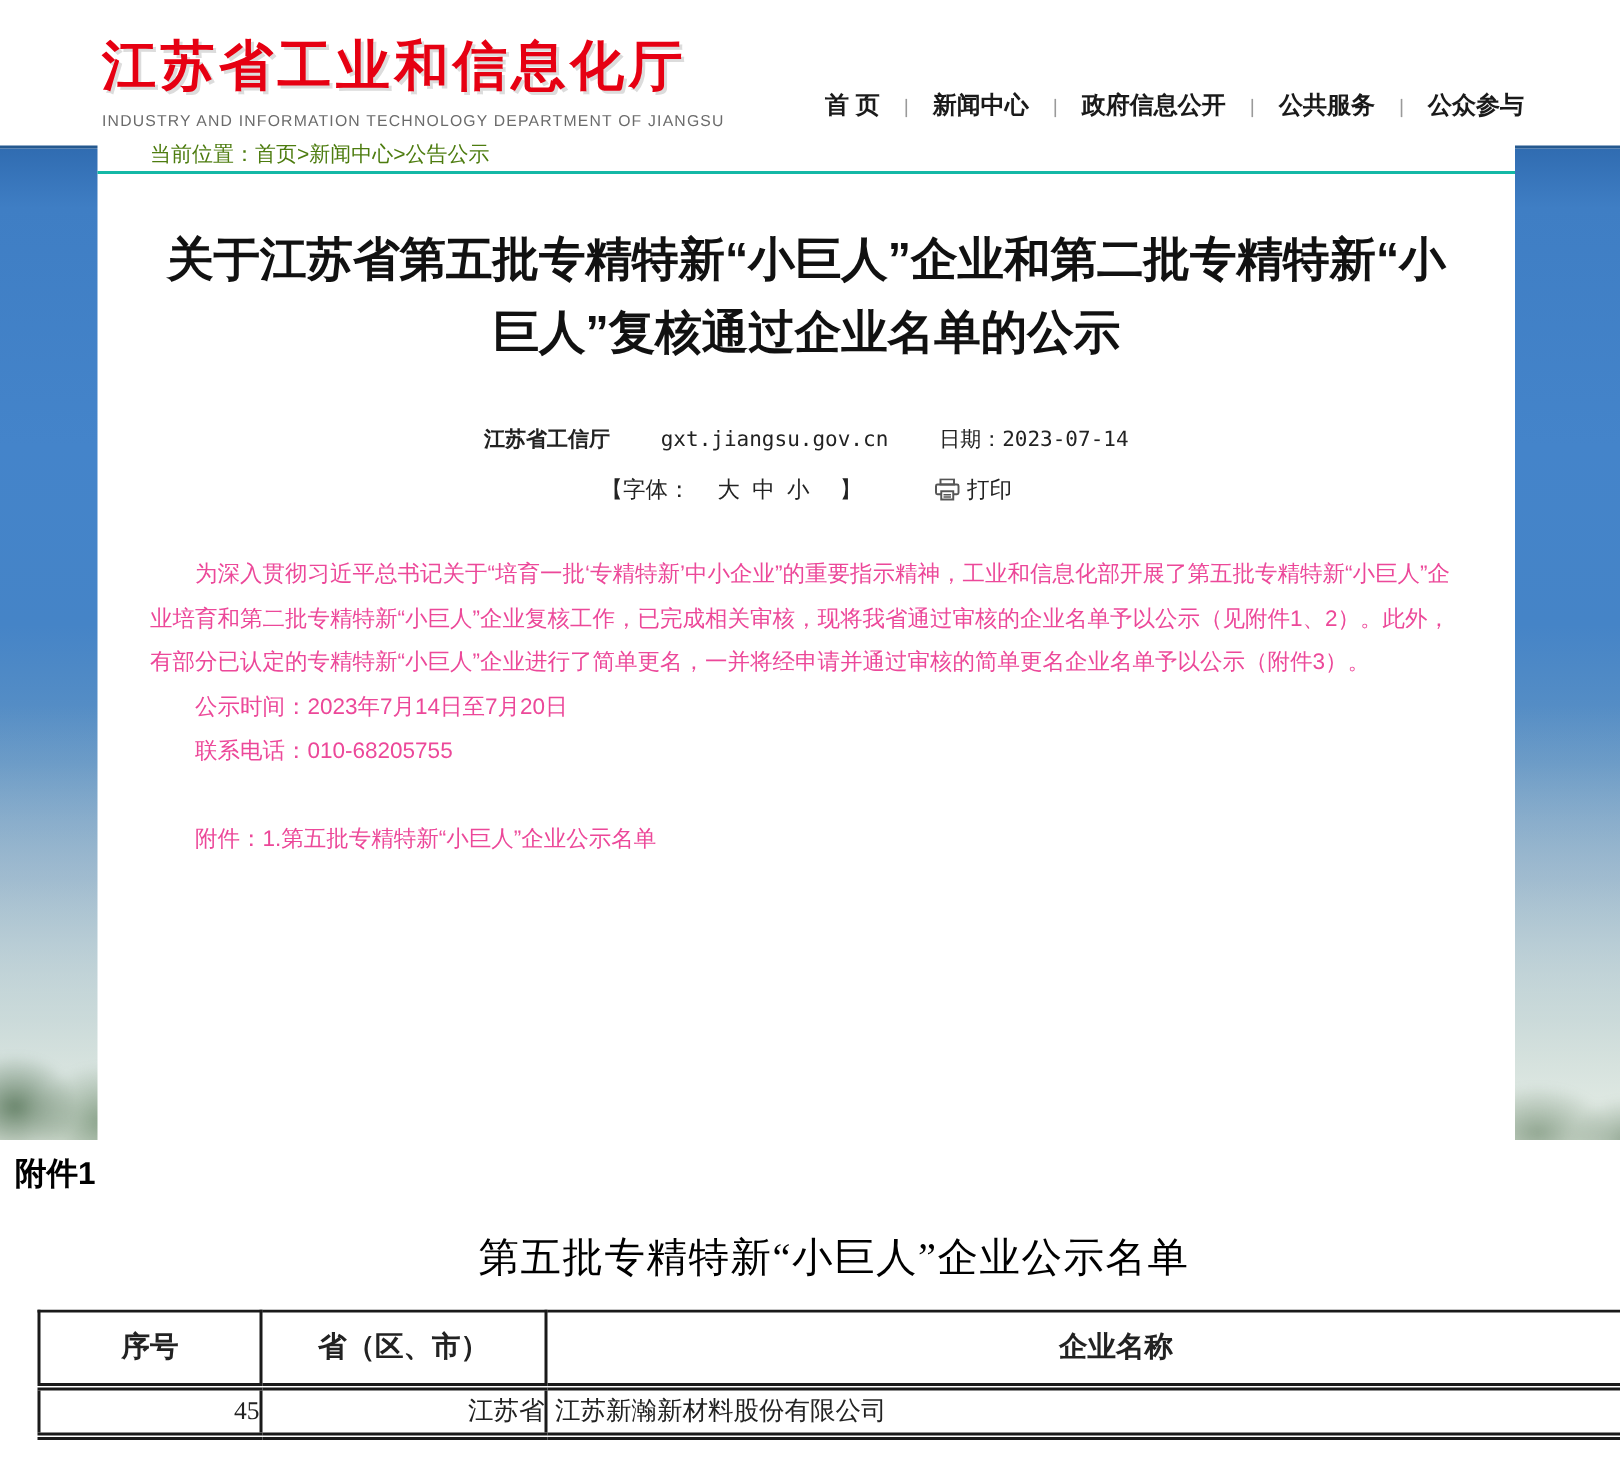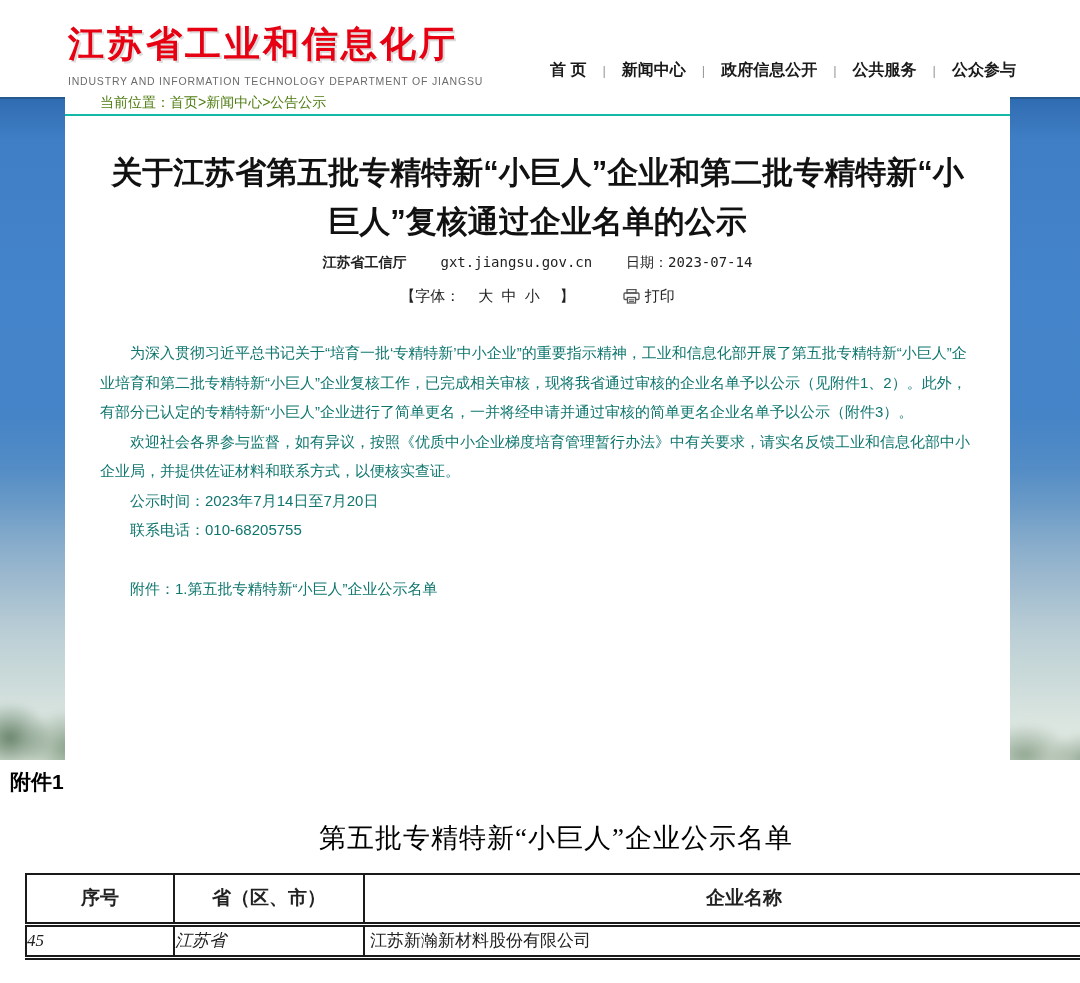--- a/index.html
+++ b/index.html
@@ -94,38 +94,38 @@
     height: 30px; padding: 8px 0 0 35px;
     border-bottom: 2px solid #14b8a6;
     font-size: 14px; color: #4d7c0f;
   }
   .article-title {
     margin: 32px auto 0; width: 860px;
     font-size: 31px; line-height: 49px; font-weight: bold;
     text-align: center; color: #111;
   }
   .meta-row {
-    margin-top: 8px; text-align: center;
+    margin-top: 38px; text-align: center;
     font-size: 14px; color: #222;
   }
   .meta-row .meta-part { margin: 0 15px; }
   .meta-source { font-weight: bold; }
   .meta-site, .meta-date { font-family: "DejaVu Sans Mono", "Liberation Mono", monospace; }
   .fontbar-row {
     margin-top: 15px; text-align: center;
     font-size: 15px; color: #222;
     display: flex; justify-content: center; align-items: center; gap: 18px;
   }
   .fontbar-sizes { letter-spacing: 2px; }
   .print-group { margin-left: 30px; display: inline-flex; align-items: center; gap: 5px; cursor: pointer; }
   .print-icon svg { display: block; }
 
   .article-body {
     margin-top: 32px; padding: 0 35px;
-    font-size: 15px; line-height: 29.5px; color: #0f766e;
+    font-size: 15px; line-height: 29.5px; color: #ec4899;
   }
   .article-body p { text-indent: 2em; }
   .article-body p.attach-line { margin-top: 29px; }
 
   
   .attachment-section { position: absolute; top: 760px; left: 0; width: 1080px; height: 223px; background: #fff; }
   .attachment-label {
     position: absolute; left: 10px; top: 8px;
     font-size: 21px; font-weight: bold; color: #000;
   }
@@ -152,21 +152,21 @@
     font-family: "Liberation Sans", sans-serif; text-align: center;
     border-bottom: 5px double #1a1a1a;
   }
   table.roster td {
     height: 33px; font-size: 17px;
     font-family: "Liberation Serif", "DejaVu Serif", serif;
     border-bottom: 5px double #1a1a1a;
   }
   .col-seq { width: 148px; }
   .col-prov { width: 190px; }
-  td.cell-seq, td.cell-prov { text-align: left; font-style: italic; }
+  td.cell-seq, td.cell-prov { text-align: right; }
   td.cell-name { text-align: left; padding-left: 5px; }
 </style>
 </head>
 <body>
 
 <div class="site-header">
   <div class="logo-block">
     <div class="logo-title">江苏省工业和信息化厅</div>
     <div class="logo-subtitle">INDUSTRY AND INFORMATION TECHNOLOGY DEPARTMENT OF JIANGSU</div>
   </div>
@@ -218,21 +218,20 @@
           <line x1="6" y1="10.8" x2="11" y2="10.8" stroke="#555" stroke-width="1"></line>
           <line x1="6" y1="12.4" x2="11" y2="12.4" stroke="#555" stroke-width="1"></line>
         </svg>
       </span>
       <span>打印</span>
     </span>
   </div>
 
   <div class="article-body">
     <p>为深入贯彻习近平总书记关于“培育一批‘专精特新’中小企业”的重要指示精神，工业和信息化部开展了第五批专精特新“小巨人”企业培育和第二批专精特新“小巨人”企业复核工作，已完成相关审核，现将我省通过审核的企业名单予以公示（见附件1、2）。此外，有部分已认定的专精特新“小巨人”企业进行了简单更名，一并将经申请并通过审核的简单更名企业名单予以公示（附件3）。</p>
-    <p>欢迎社会各界参与监督，如有异议，按照《优质中小企业梯度培育管理暂行办法》中有关要求，请实名反馈工业和信息化部中小企业局，并提供佐证材料和联系方式，以便核实查证。</p>
     <p>公示时间：2023年7月14日至7月20日</p>
     <p>联系电话：010-68205755</p>
     <p class="attach-line">附件：1.第五批专精特新“小巨人”企业公示名单</p>
   </div>
 </div>
 
 <div class="attachment-section">
   <div class="attachment-label">附件1</div>
   <div class="table-title">第五批专精特新“小巨人”企业公示名单</div>
 

